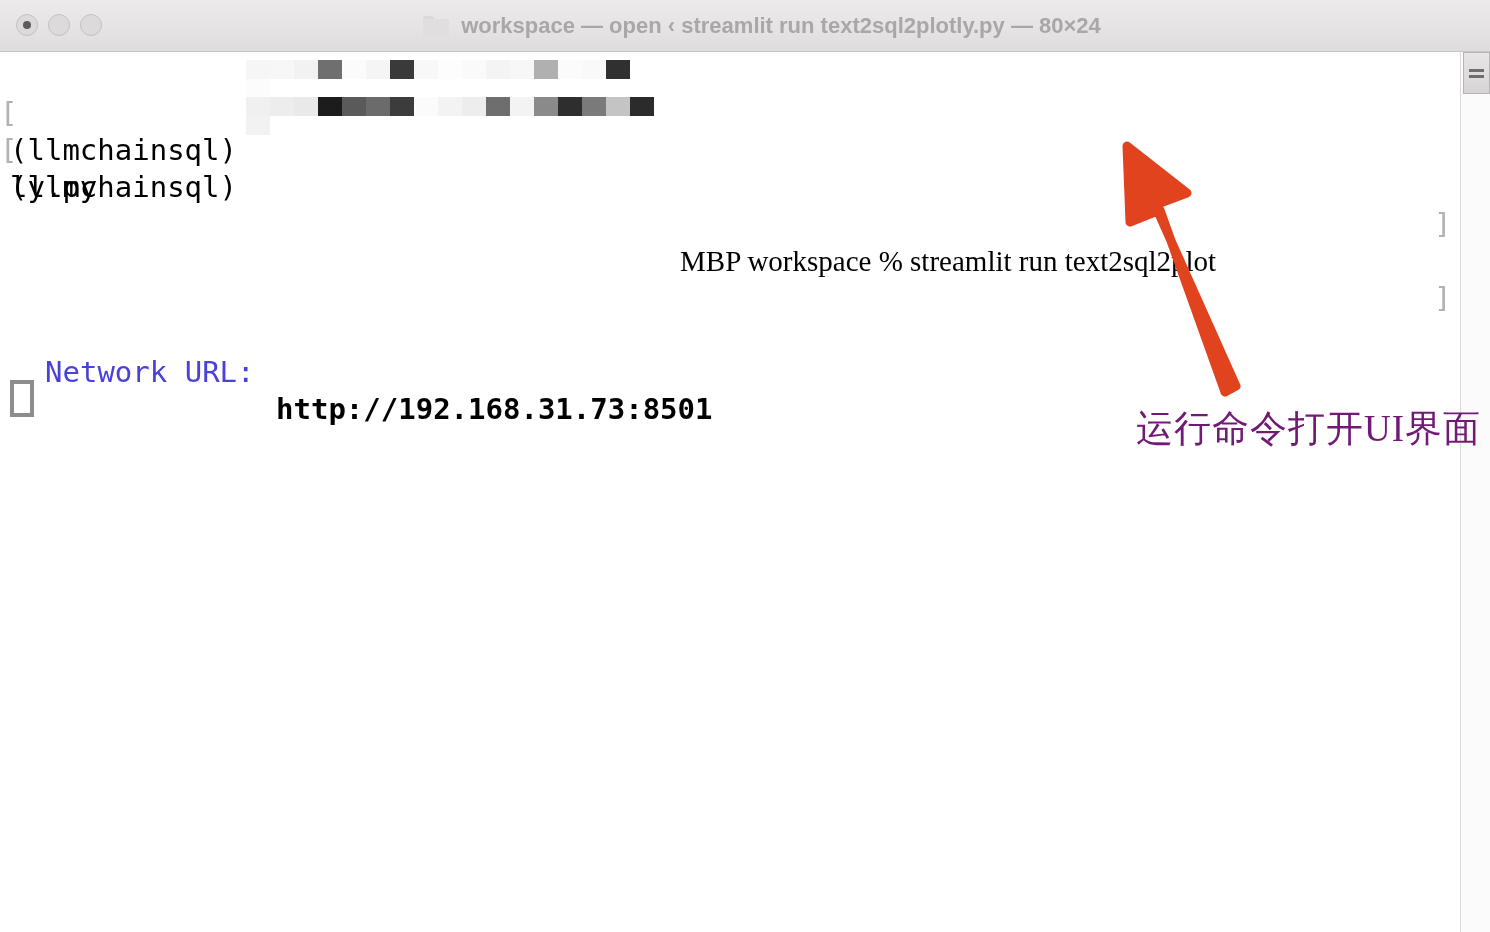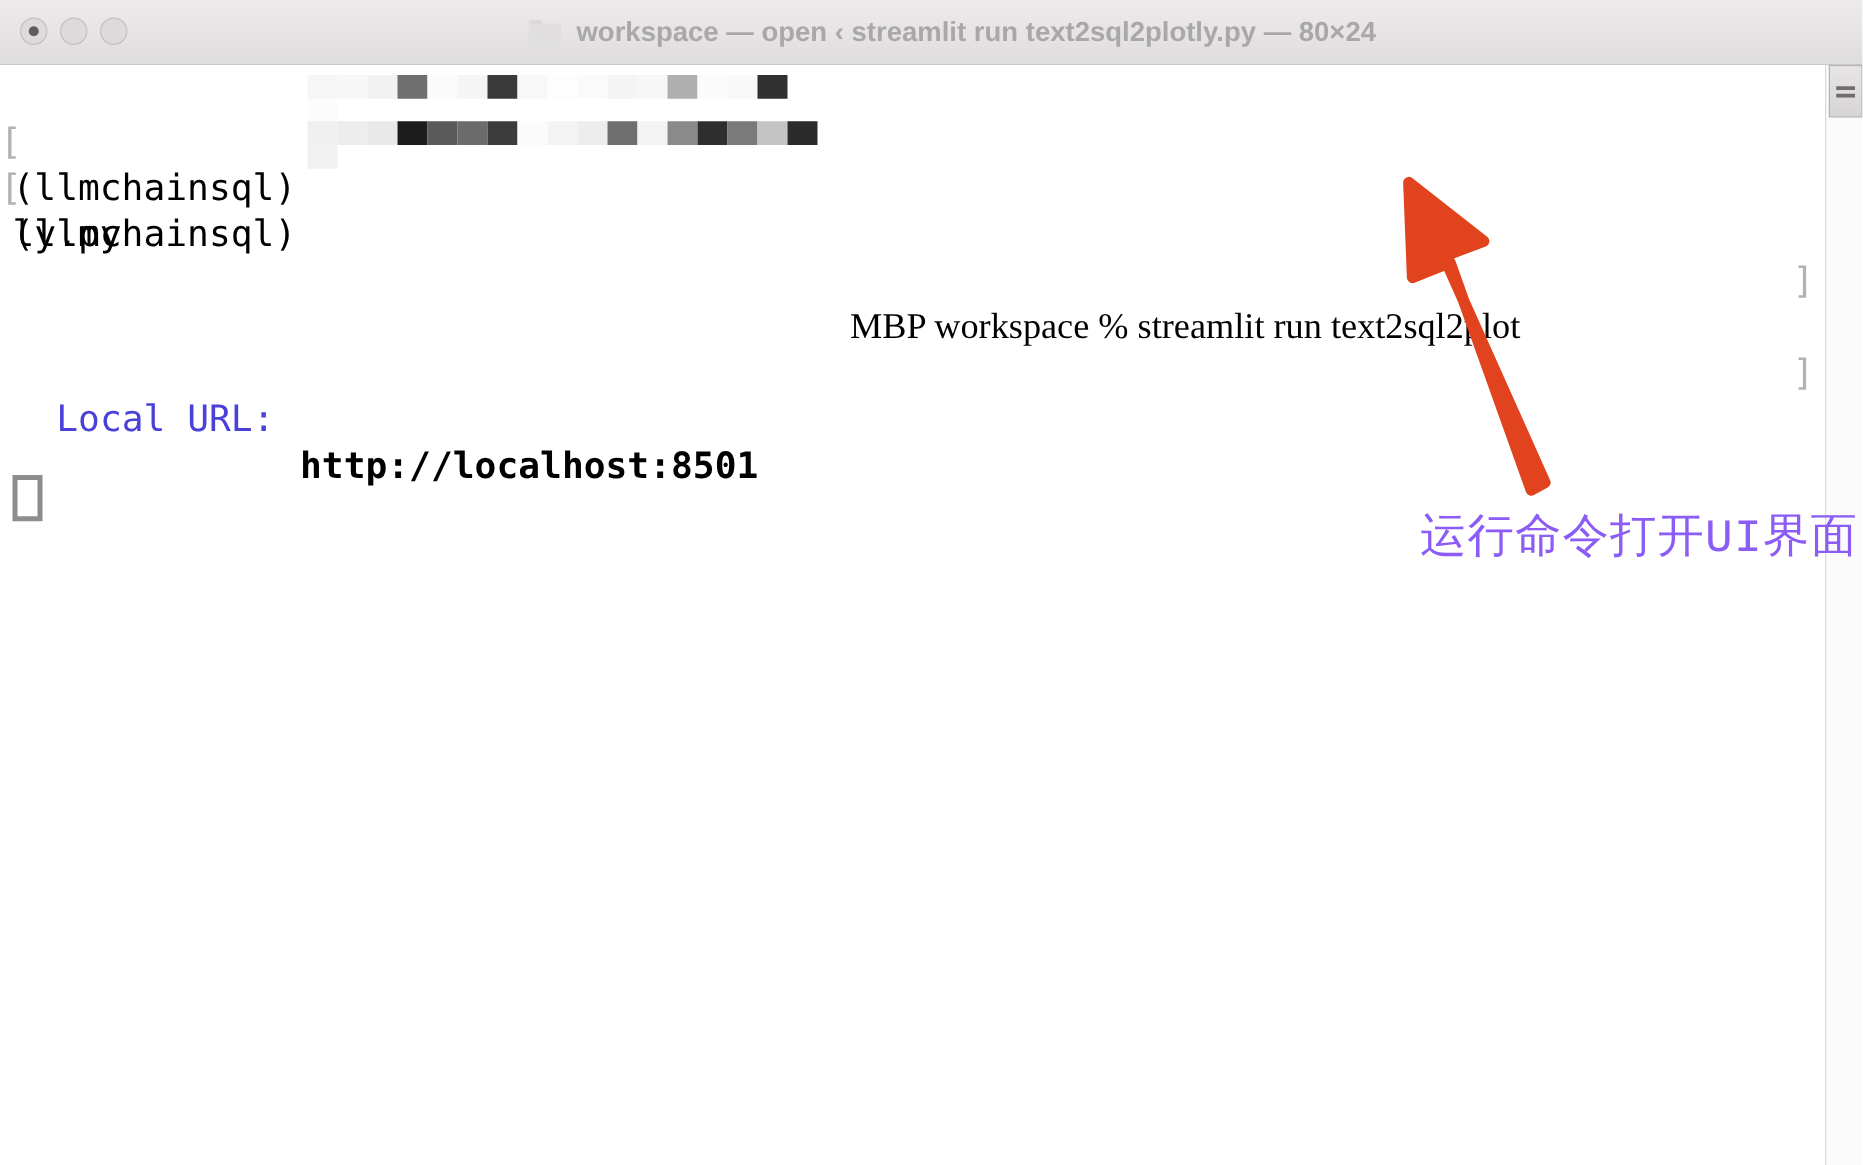--- a/index.html
+++ b/index.html
@@ -197,23 +197,23 @@
   .annotation-layer {
     position: absolute;
     left: 0; top: 0;
     width: 1490px; height: 932px;
     pointer-events: none;
   }
   .anno-text {
     position: absolute;
     left: 1136px;
     top: 404px;
-    font-family: Liberation Mono, monospace;
+    font-family: Liberation Serif, serif;
     font-size: 37px;
-    color: #8b5cf6;
+    color: #701a75;
     white-space: nowrap;
     letter-spacing: 1px;
   }
 </style>
 </head>
 <body>
 
 <div class="window">
 
   <div class="titlebar">
@@ -266,26 +266,26 @@
       </div>
 
       
       <div class="line" style="top:80px;text-align:center;">
         <span class="txt" style="left:10px;">ly.py</span>
       </div>
 
       
 
       
-      <div class="line" style="top:228px;">
-        <span class="txt purple" style="left:45px;">Local URL: </span>
-        <span class="txt bold" style="left:240px;">http://localhost:8501</span>
-      </div>
-
-      
+
+      
+      <div class="line" style="top:265px;">
+        <span class="txt purple" style="left:45px;">Network URL: </span>
+        <span class="txt bold" style="left:276px;">http://192.168.31.73:8501</span>
+      </div>
 
       
       <div class="cursor" style="left:10px; top:328px;"></div>
 
     </div>
   </div>
 
   <div class="scrollbar">
     <div class="scroll-thumb">
       <span></span>

